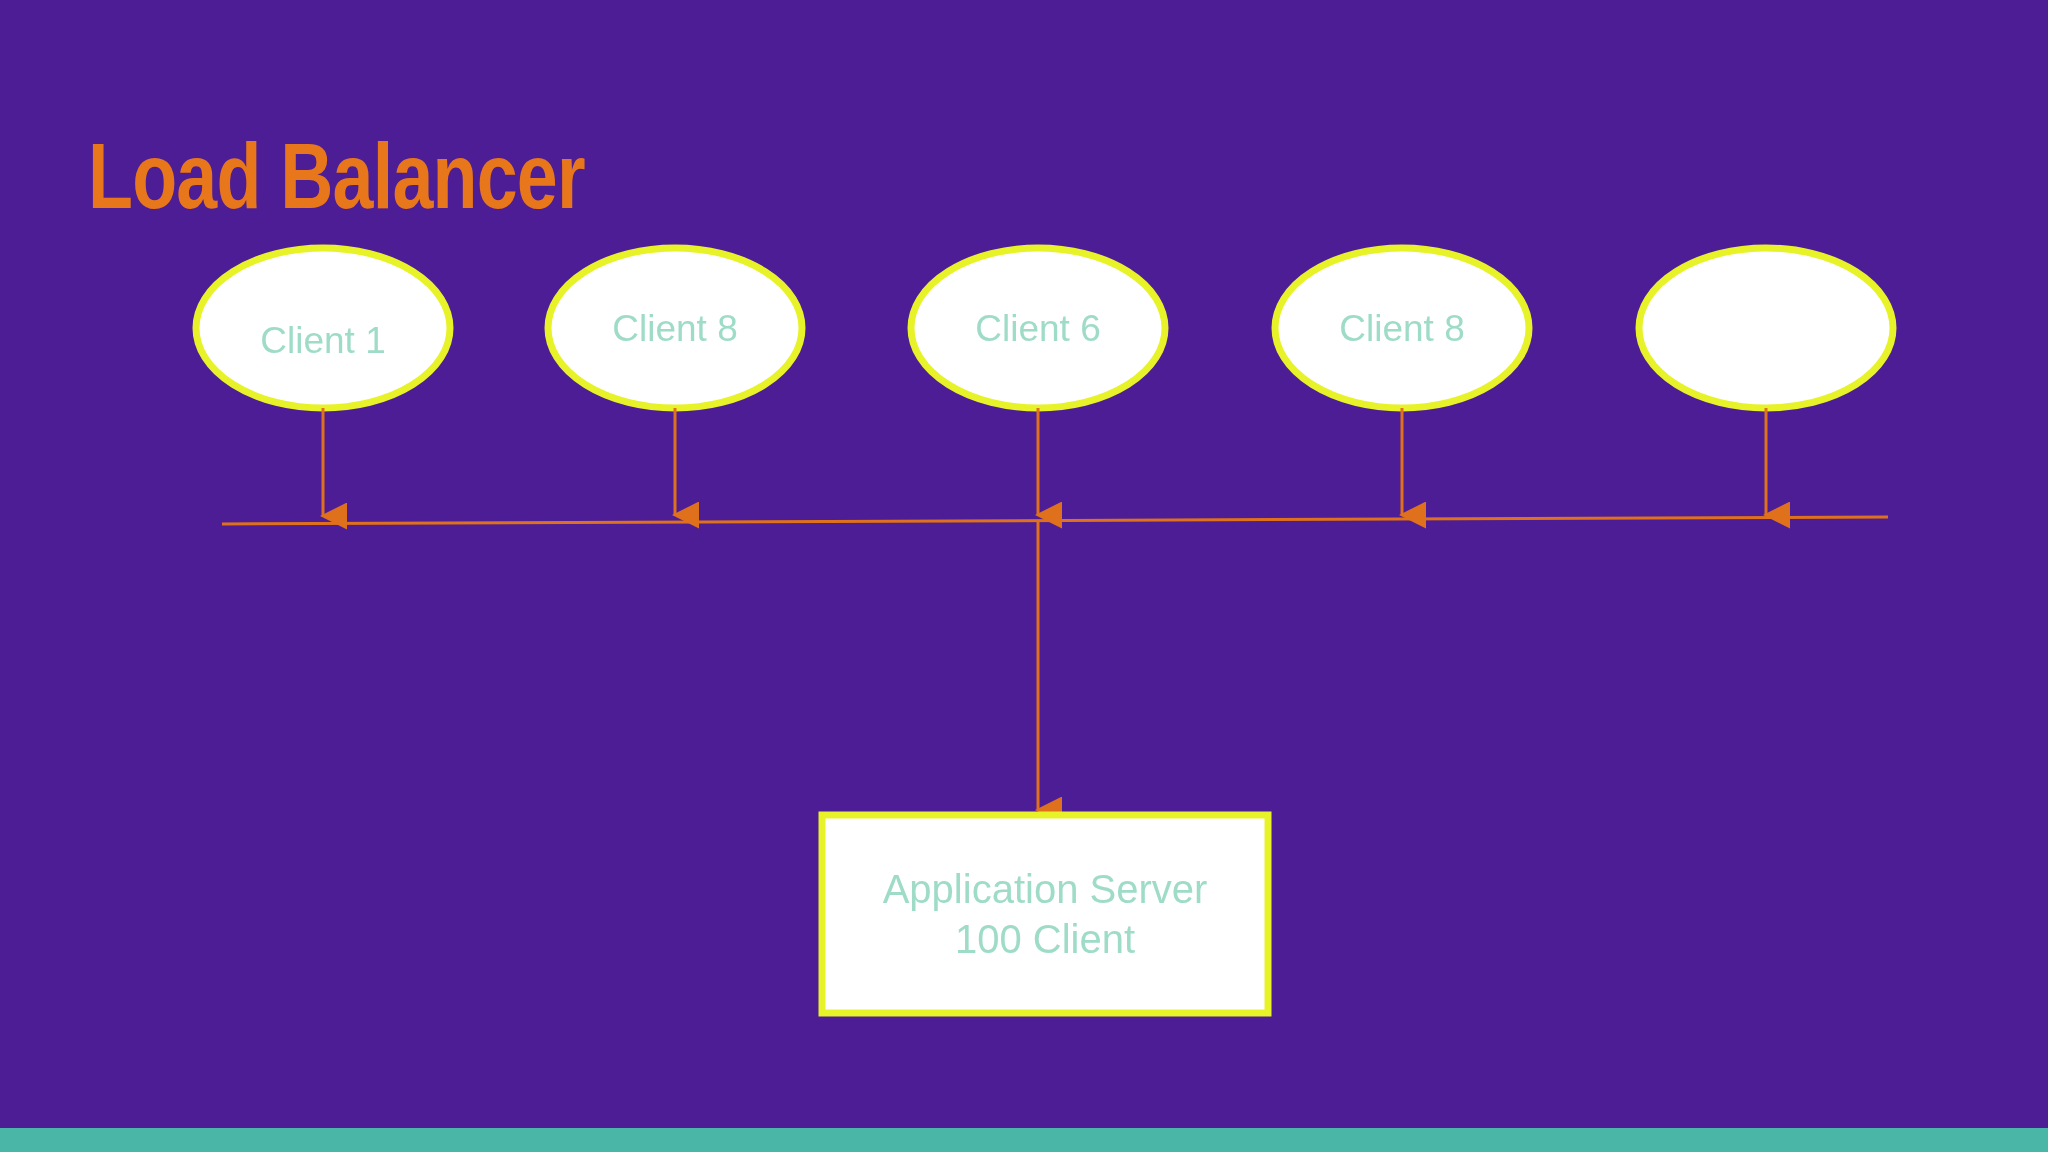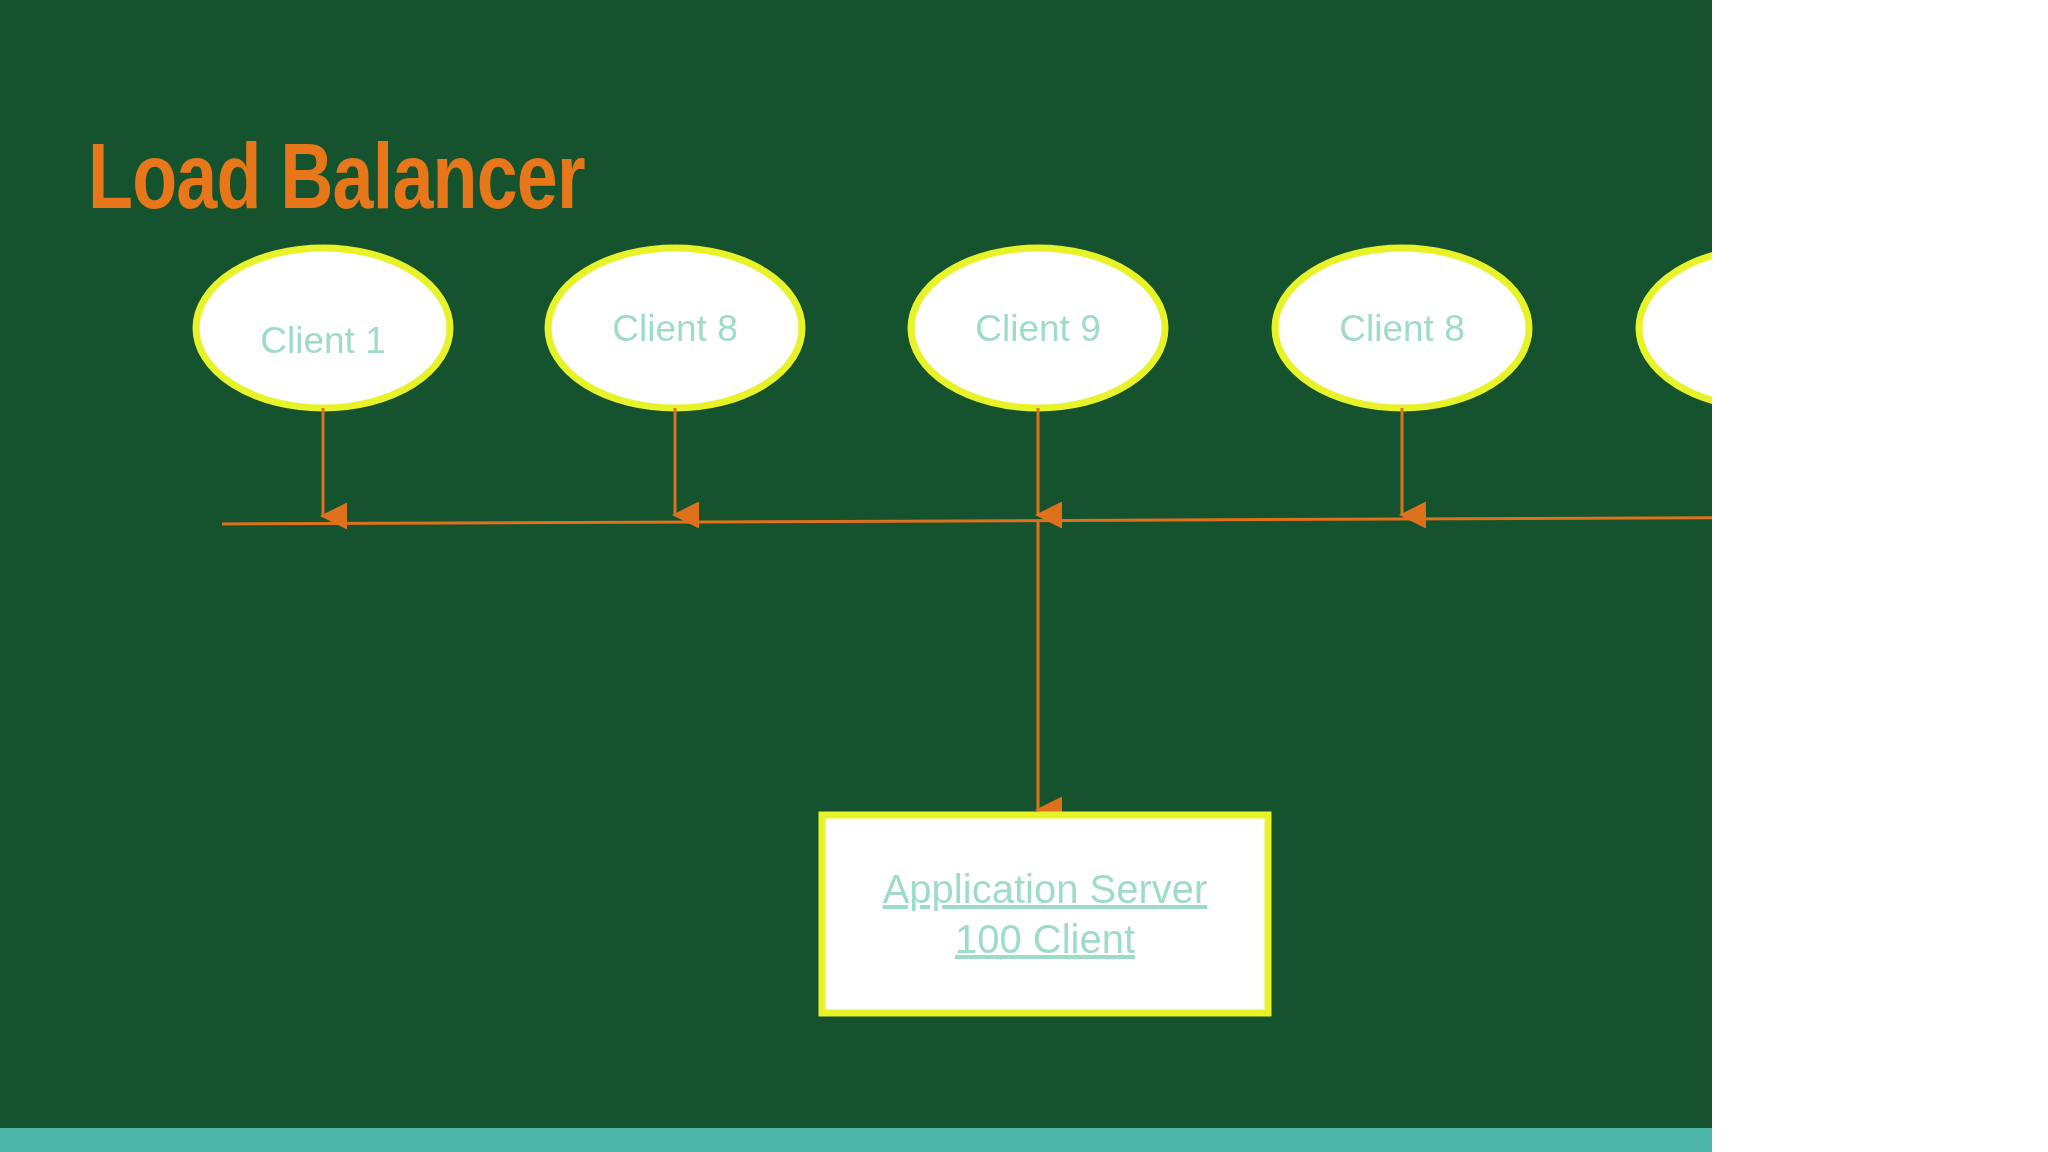--- a/index.html
+++ b/index.html
@@ -2,23 +2,23 @@
 <html><head>
 <meta charset="utf-8">
 <style>
   html, body {
     margin: 0;
     padding: 0;
     background: #ffffff;
   }
   #slide {
     position: relative;
-    width: 1712px;
+    width: 2048px;
     height: 1152px;
-    background: #14532d;
+    background: #4c1d95;
     overflow: hidden;
     font-family: "Liberation Sans", sans-serif;
   }
   #diagram-svg {
     position: absolute;
     left: 0;
     top: 0;
     width: 2048px;
     height: 1152px;
   }
@@ -100,21 +100,21 @@
 
     <line id="balancer-bus-line" x1="222" y1="524" x2="1888" y2="517" stroke="#E0711C" stroke-width="3"></line>
 
     <line id="bus-to-server" x1="1038" y1="521" x2="1038" y2="810" stroke="#E0711C" stroke-width="3" marker-end="url(#arrowhead)"></line>
 
     <rect id="shape-application-server" x="822" y="815" width="446" height="198" fill="#ffffff" stroke="#E8F229" stroke-width="7"></rect>
   </svg>
 
   <div class="node-label client-label" style="left:196px; top:260px;">Client 1</div>
   <div class="node-label client-label" style="left:548px; top:248px;">Client 8</div>
-  <div class="node-label client-label" style="left:911px; top:248px;">Client 9</div>
+  <div class="node-label client-label" style="left:911px; top:248px;">Client 6</div>
   <div class="node-label client-label" style="left:1275px; top:248px;">Client 8</div>
 
-  <div class="node-label server-label" style="left:822px; top:815px;text-decoration:underline;">Application Server
+  <div class="node-label server-label" style="left:822px; top:815px;">Application Server
 100 Client</div>
 
   <div class="bottom-bar"></div>
 
 </div>
 
 </body></html>

